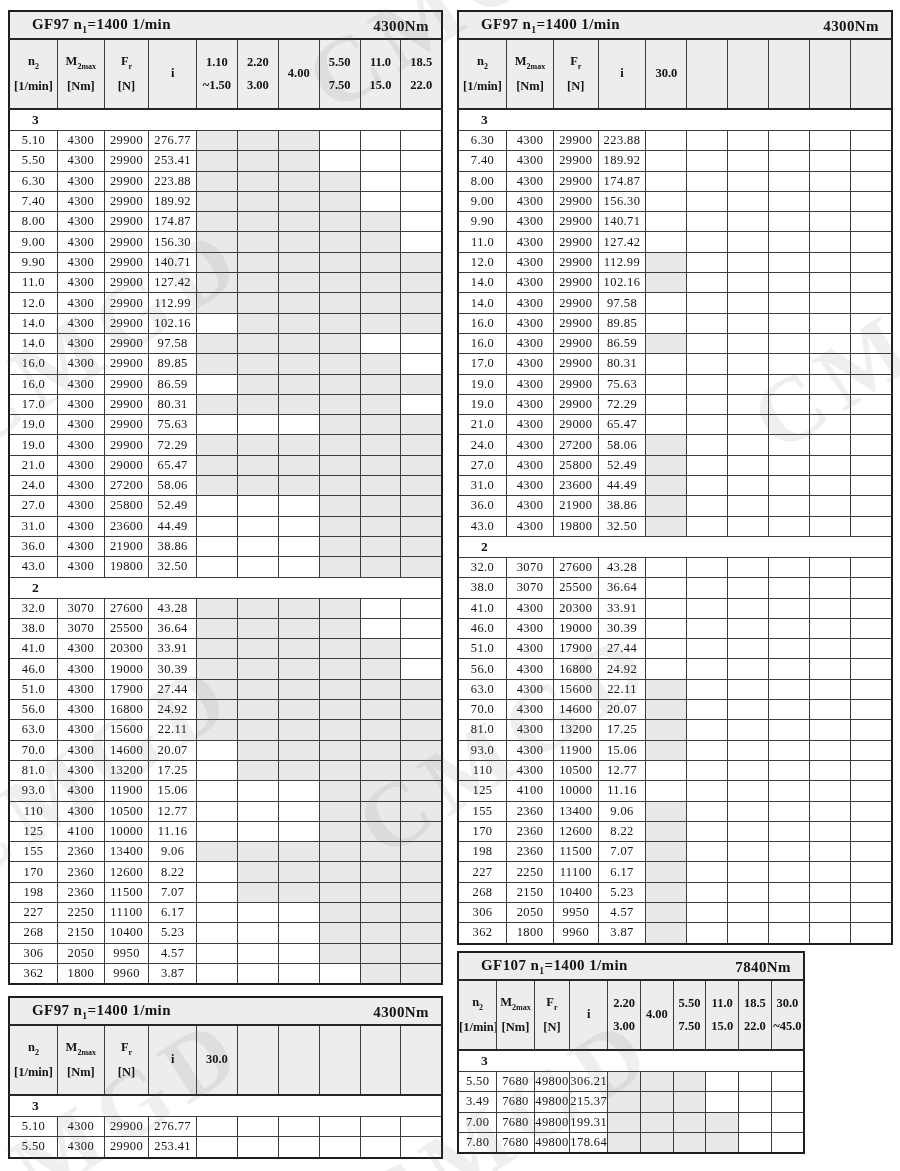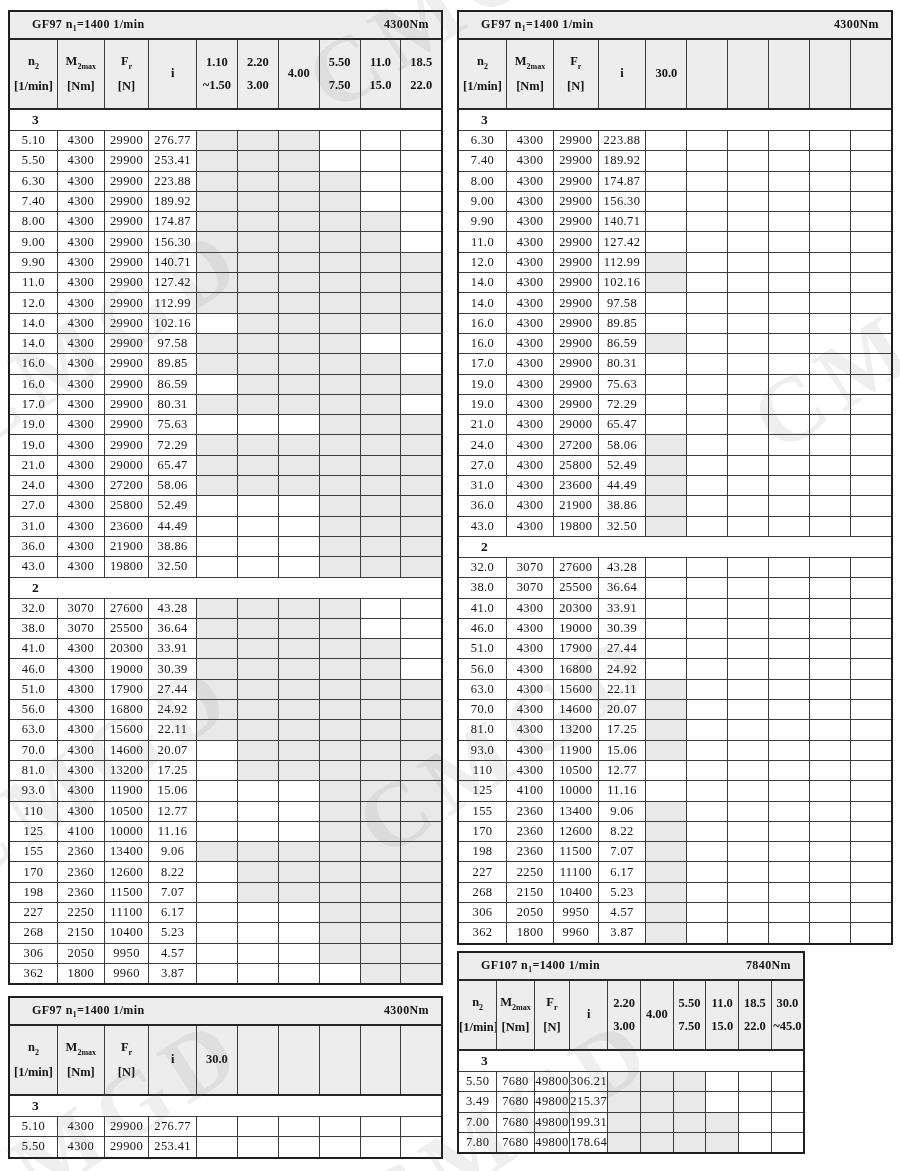--- a/index.html
+++ b/index.html
@@ -17,22 +17,22 @@
   table.grid td{
     border:1px solid #3c3c3c;
     text-align:center;vertical-align:middle;
     padding:0;overflow:hidden;
   }
   tr.row-title td{
     height:26px;background:#ededed;
     border-bottom:2px solid #262626;
   }
   .title-flex{
-    display:flex;justify-content:space-between;align-items:flex-start;
-    padding:0 12px 0 22px;font-weight:bold;font-size:12px;letter-spacing:0.4px;
+    display:flex;justify-content:space-between;align-items:flex-end;
+    padding:0 12px 0 22px;font-weight:bold;font-size:15px;letter-spacing:0.4px;
   }
   tr.row-head td{
     height:68px;background:#ededed;
     font-weight:bold;font-size:12.5px;line-height:1.85;
     border-bottom:2px solid #262626;
     margin-top:39px;
   }
   tr.row-sec td{
     height:20px;background:#ffffff;
     text-align:left;padding-left:22px;

